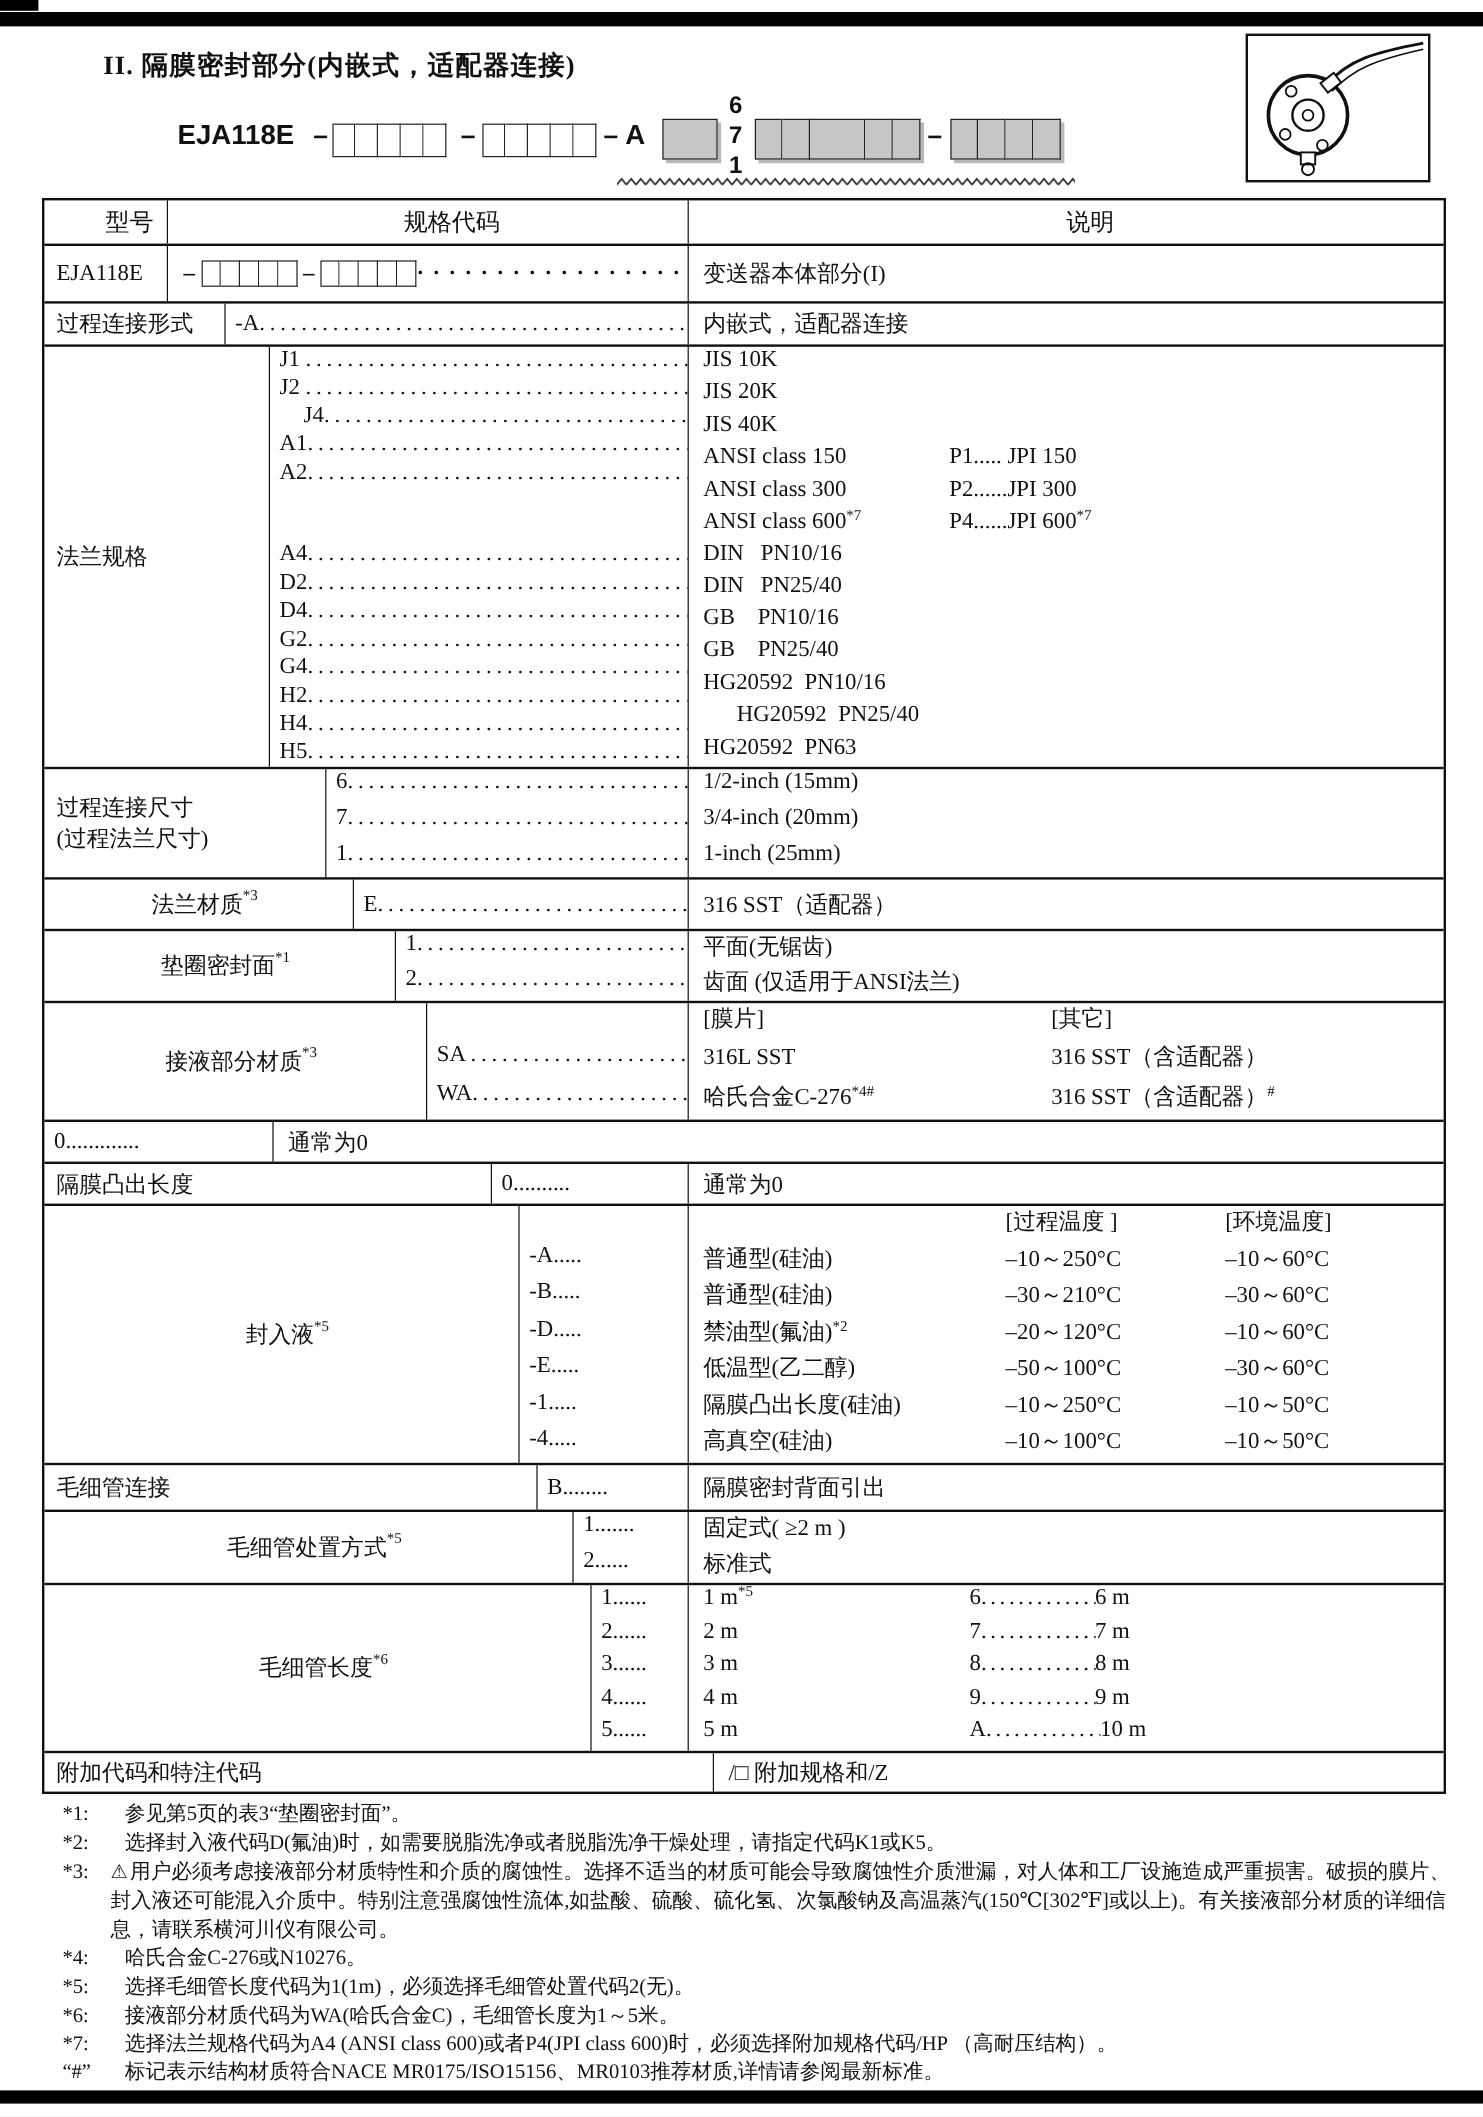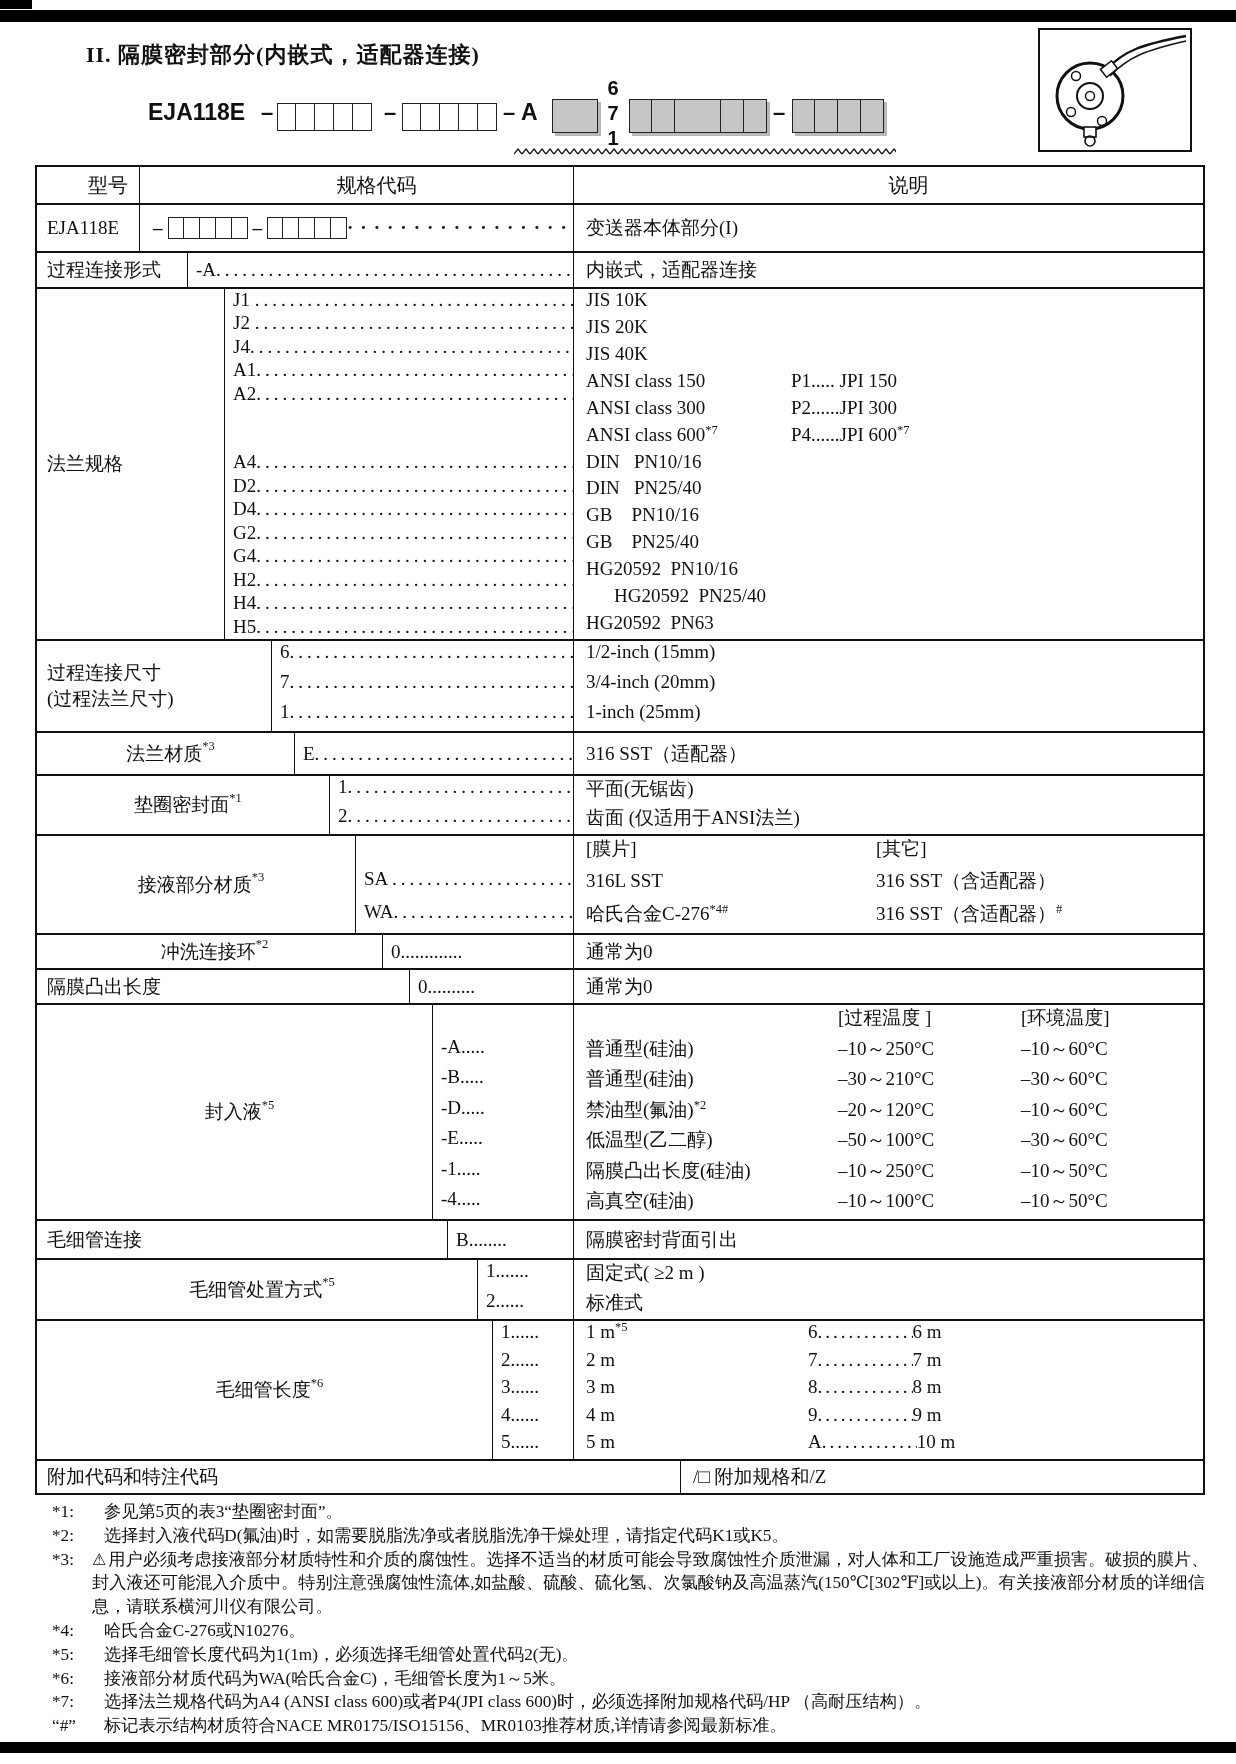--- a/index.html
+++ b/index.html
@@ -171,21 +171,21 @@
         </div>
     </div>
 
     <div class="trow" style="height:352px;">
       <div class="lc" style="width:188px;">
           <span>法兰规格</span>
         </div>
       <div class="cc" style="width:349px;justify-content:flex-start;">
         <div class="cline" style="height:27px;"><span class="code">J1 </span><span class="lead"></span></div>
         <div class="cline" style="height:27px;"><span class="code">J2 </span><span class="lead"></span></div>
-        <div class="cline" style="height:27px;"><span class="code">J4</span><span class="lead"></span></div>
+        <div class="cline" style="height:27px;margin-left:20px;"><span class="code">J4</span><span class="lead"></span></div>
         <div class="cline" style="height:27px;"><span class="code">A1</span><span class="lead"></span></div>
         <div class="cline" style="height:27px;"><span class="code">A2</span><span class="lead"></span></div>
         <div class="cline" style="height:27px;margin-top:45px;"><span class="code">A4</span><span class="lead"></span></div>
         <div class="cline" style="height:27px;"><span class="code">D2</span><span class="lead"></span></div>
         <div class="cline" style="height:27px;"><span class="code">D4</span><span class="lead"></span></div>
         <div class="cline" style="height:27px;"><span class="code">G2</span><span class="lead"></span></div>
         <div class="cline" style="height:27px;"><span class="code">G4</span><span class="lead"></span></div>
         <div class="cline" style="height:27px;"><span class="code">H2</span><span class="lead"></span></div>
         <div class="cline" style="height:27px;"><span class="code">H4</span><span class="lead"></span></div>
         <div class="cline" style="height:27px;"><span class="code">H5</span><span class="lead"></span></div>
@@ -263,24 +263,20 @@
         <div class="cline" style="height:33px;"><span class="code">WA</span><span class="lead"></span></div>
       </div>
       <div class="dc">
         <div class="dline" style="height:33px;"><span class="mat1"><span>[膜片]</span></span><span>[其它]</span></div>
         <div class="dline" style="height:33px;"><span class="mat1"><span>316L SST</span></span><span>316 SST（含适配器）</span></div>
         <div class="dline" style="height:33px;"><span class="mat1"><span>哈氏合金C-276</span><span class="sup">*4#</span></span><span>316 SST（含适配器）</span><span class="sup">#</span></div>
       </div>
     </div>
 
     <div class="trow" style="height:35px;">
-      <div class="lc" style="width:346px;flex-direction:row;align-items:center;">
-          <span>冲洗连接环</span>
-          <span class="sup">*2</span>
-        </div>
       <div class="cc" style="width:191px;">
         <div class="cline"><span class="code">0.............</span></div>
       </div>
       <div class="dc">
           <span>通常为0</span>
         </div>
     </div>
 
     <div class="trow" style="height:35px;">
       <div class="lc" style="width:373px;">
@@ -361,21 +357,21 @@
       <div class="dc">
         <div class="dline" style="height:28px;"><span class="cap1"><span>1 m</span><span class="sup">*5</span></span><span>6</span><span class="lead2"></span><span>6 m</span></div>
         <div class="dline" style="height:28px;"><span class="cap1"><span>2 m</span></span><span>7</span><span class="lead2"></span><span>7 m</span></div>
         <div class="dline" style="height:28px;"><span class="cap1"><span>3 m</span></span><span>8</span><span class="lead2"></span><span>8 m</span></div>
         <div class="dline" style="height:28px;"><span class="cap1"><span>4 m</span></span><span>9</span><span class="lead2"></span><span>9 m</span></div>
         <div class="dline" style="height:28px;"><span class="cap1"><span>5 m</span></span><span>A</span><span class="lead2"></span><span>10 m</span></div>
       </div>
     </div>
 
     <div class="trow" style="height:34px;">
-      <div class="lc" style="width:644px;">
+      <div class="lc" style="width:558px;">
           <span>附加代码和特注代码</span>
         </div>
       <div class="dc">
           <span>/□ 附加规格和/Z</span>
         </div>
     </div>
 
   </div>
 
   <div class="abs fnotes" style="left:52px;top:1500px;width:1158px;">

